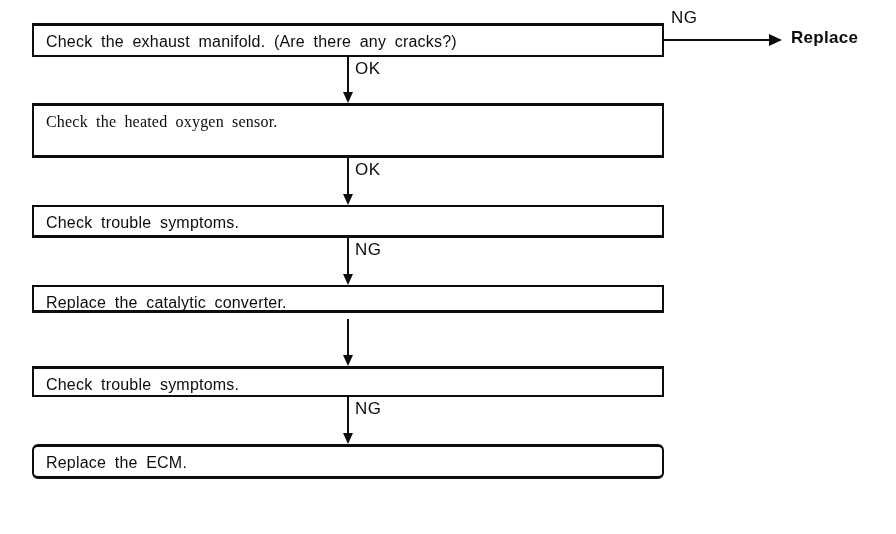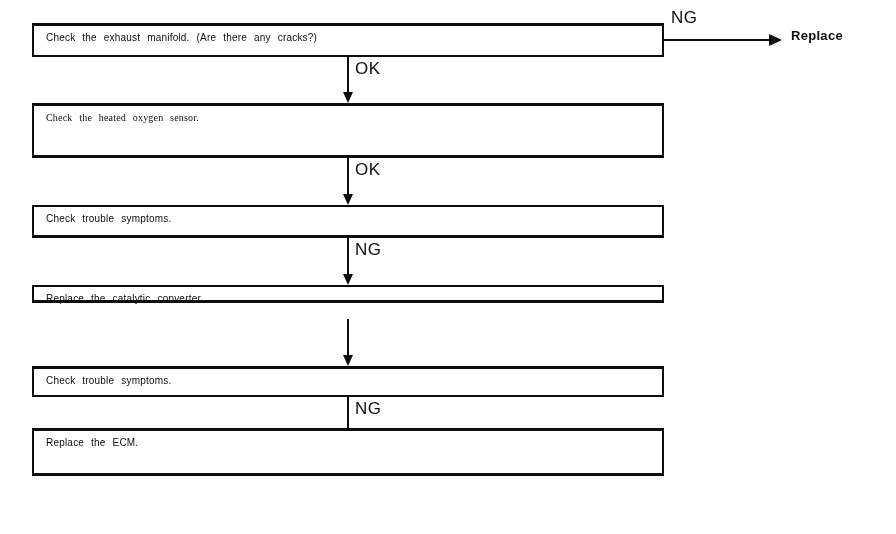--- a/index.html
+++ b/index.html
@@ -22,32 +22,32 @@
     left: 32px;
     width: 632px;
     border: 2px solid #0d0d0d;
     background: #ffffff;
     box-sizing: border-box;
     display: flex;
     align-items: flex-start;
   }
   .flow-box .box-label {
     padding: 6px 10px 0 12px;
-    font-size: 10px;
+    font-size: 16px;
     line-height: 1.25;
     word-spacing: 4px;
     letter-spacing: 0.2px;
     white-space: nowrap;
   }
   .box1 { top: 23px;  height: 34px; border-top-width: 3px; }
   .box2 { top: 103px; height: 55px; border-top-width: 3px; border-bottom-width: 3px; font-family: Liberation Serif, serif; }
   .box3 { top: 205px; height: 33px; border-bottom-width: 3px; }
-  .box4 { top: 285px; height: 18px; border-bottom-width: 3px; }
+  .box4 { top: 285px; height: 28px; border-bottom-width: 3px; }
   .box5 { top: 366px; height: 31px; border-top-width: 3px; }
-  .box6 { top: 428px; height: 48px; border-top-width: 3px; border-bottom-width: 3px; }
+  .box6 { top: 444px; height: 35px; border-top-width: 3px; border-bottom-width: 3px; border-radius: 6px; }
 
   
   .connector {
     position: absolute;
     left: 347px;
     width: 60px;
     padding-left: 13px;
   }
   .c1 { top: 57px;  height: 46px; }
   .c2 { top: 158px; height: 47px; }
@@ -110,21 +110,21 @@
     width: 0;
     height: 0;
     border-top: 6px solid transparent;
     border-bottom: 6px solid transparent;
     border-left: 13px solid #0d0d0d;
   }
   .ng-branch .replace-label {
     position: absolute;
     left: 127px;
     top: 20px;
-    font-size: 13px;
+    font-size: 17px;
     font-weight: bold;
     letter-spacing: 0.3px;
   }
 </style>
 </head>
 <body>
 
 <div class="page">
 
   <div class="flow-box box1">

